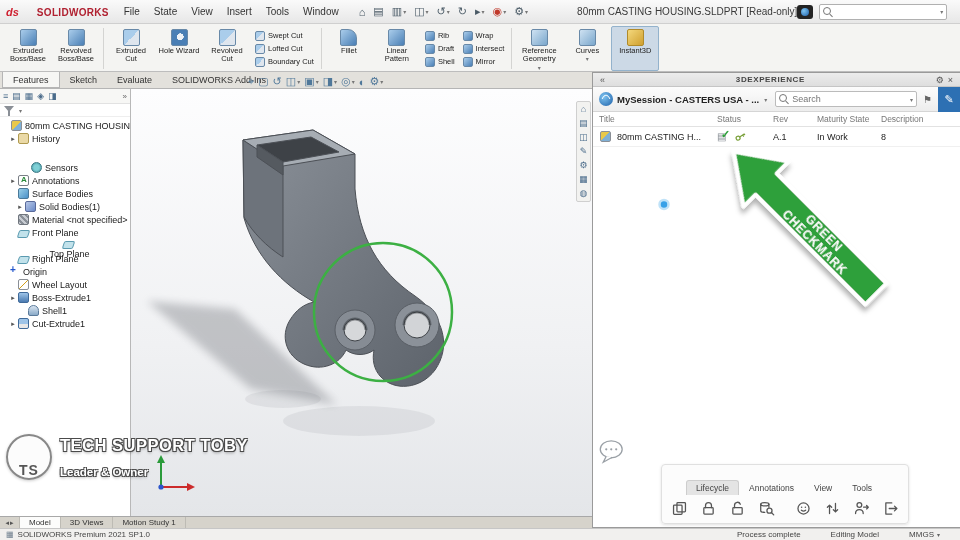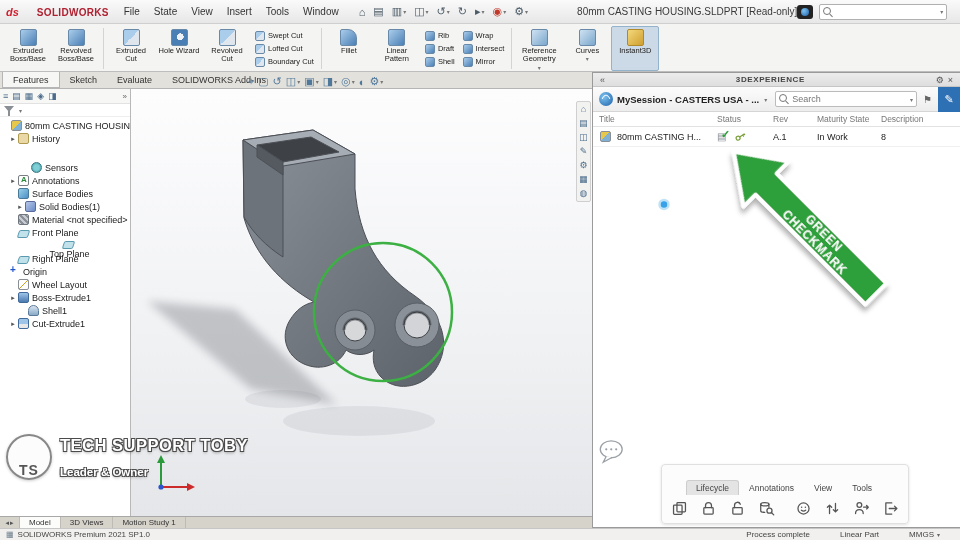--- a/index.html
+++ b/index.html
@@ -666,21 +666,21 @@
         <span class="rtab2">Motion Study 1</span>
       </span>
   </div>
 
   <div class="statusbar">
     <span class="sb-ico">▦</span>
     <span>SOLIDWORKS Premium 2021 SP1.0</span>
     <span class="sb-items">
 
     <span>Process complete</span>
-        <span>Linear Part</span>
+        <span>Editing Model</span>
         <span>MMGS</span>
       </span>
     <span class="sb-chev">▾</span>
   </div>
 
   <div class="watermark">
     <div class="wm-circle">
         <span>TS</span>
       </div>
     <div>

